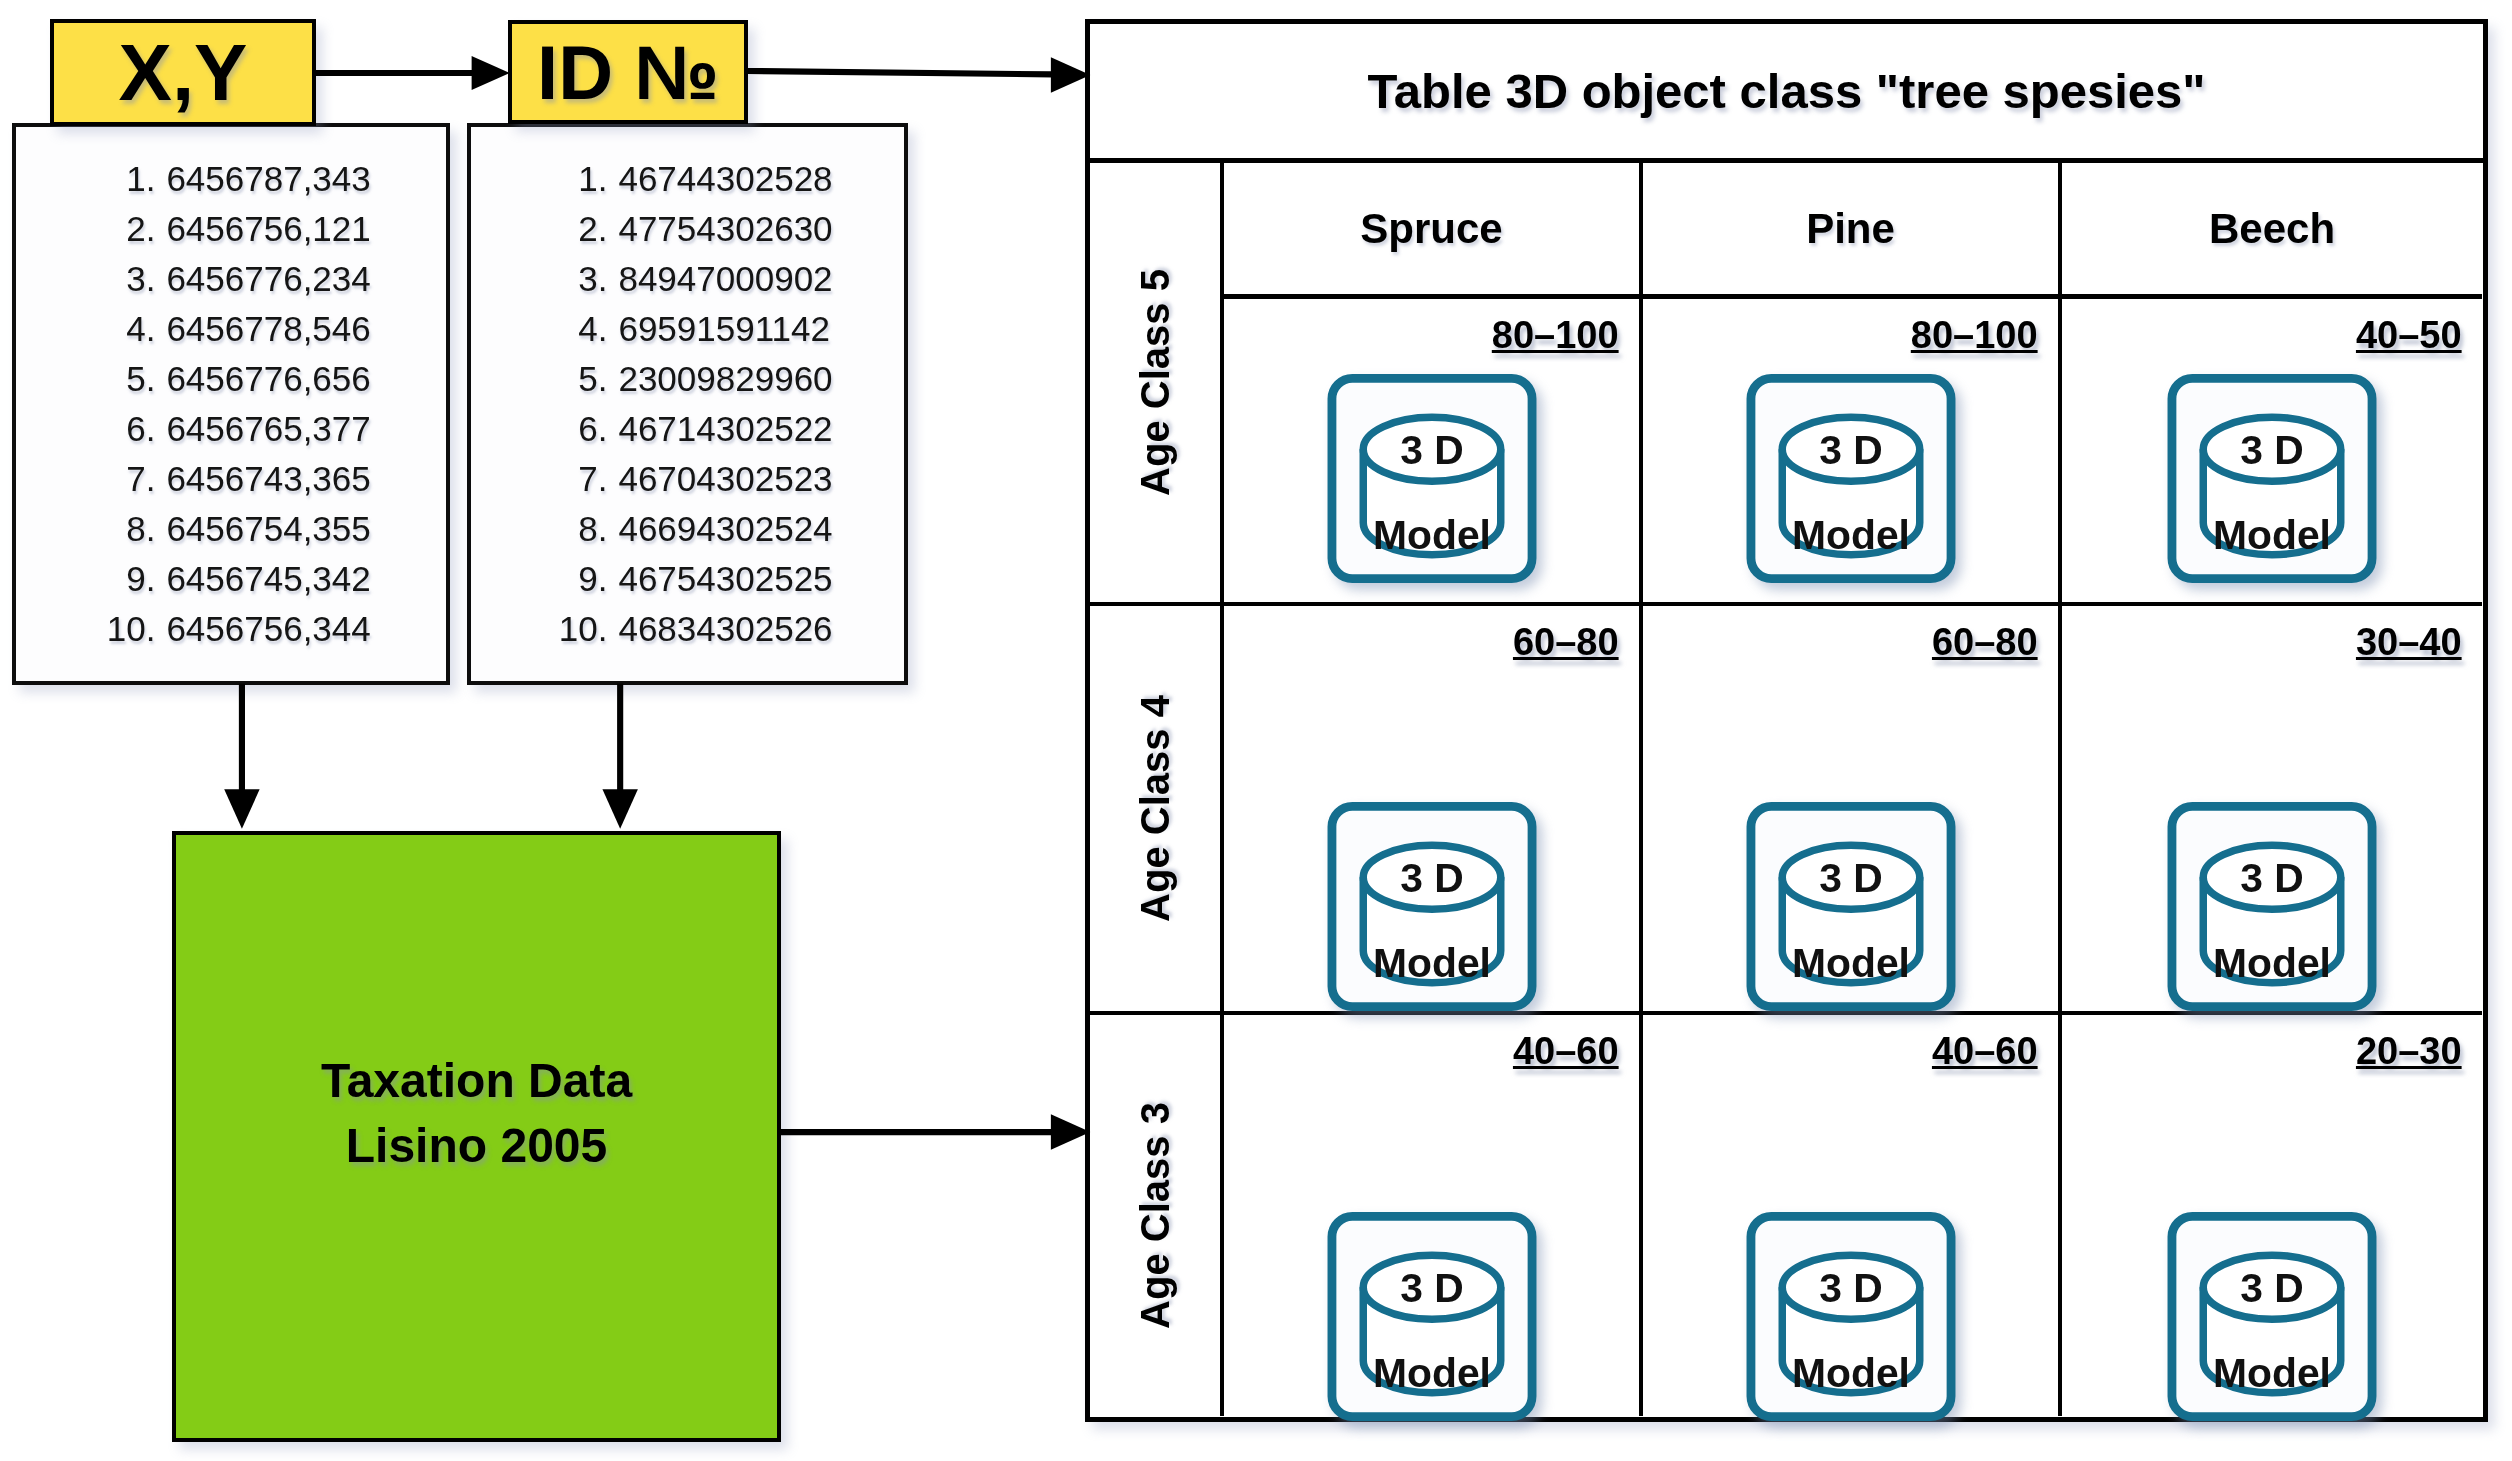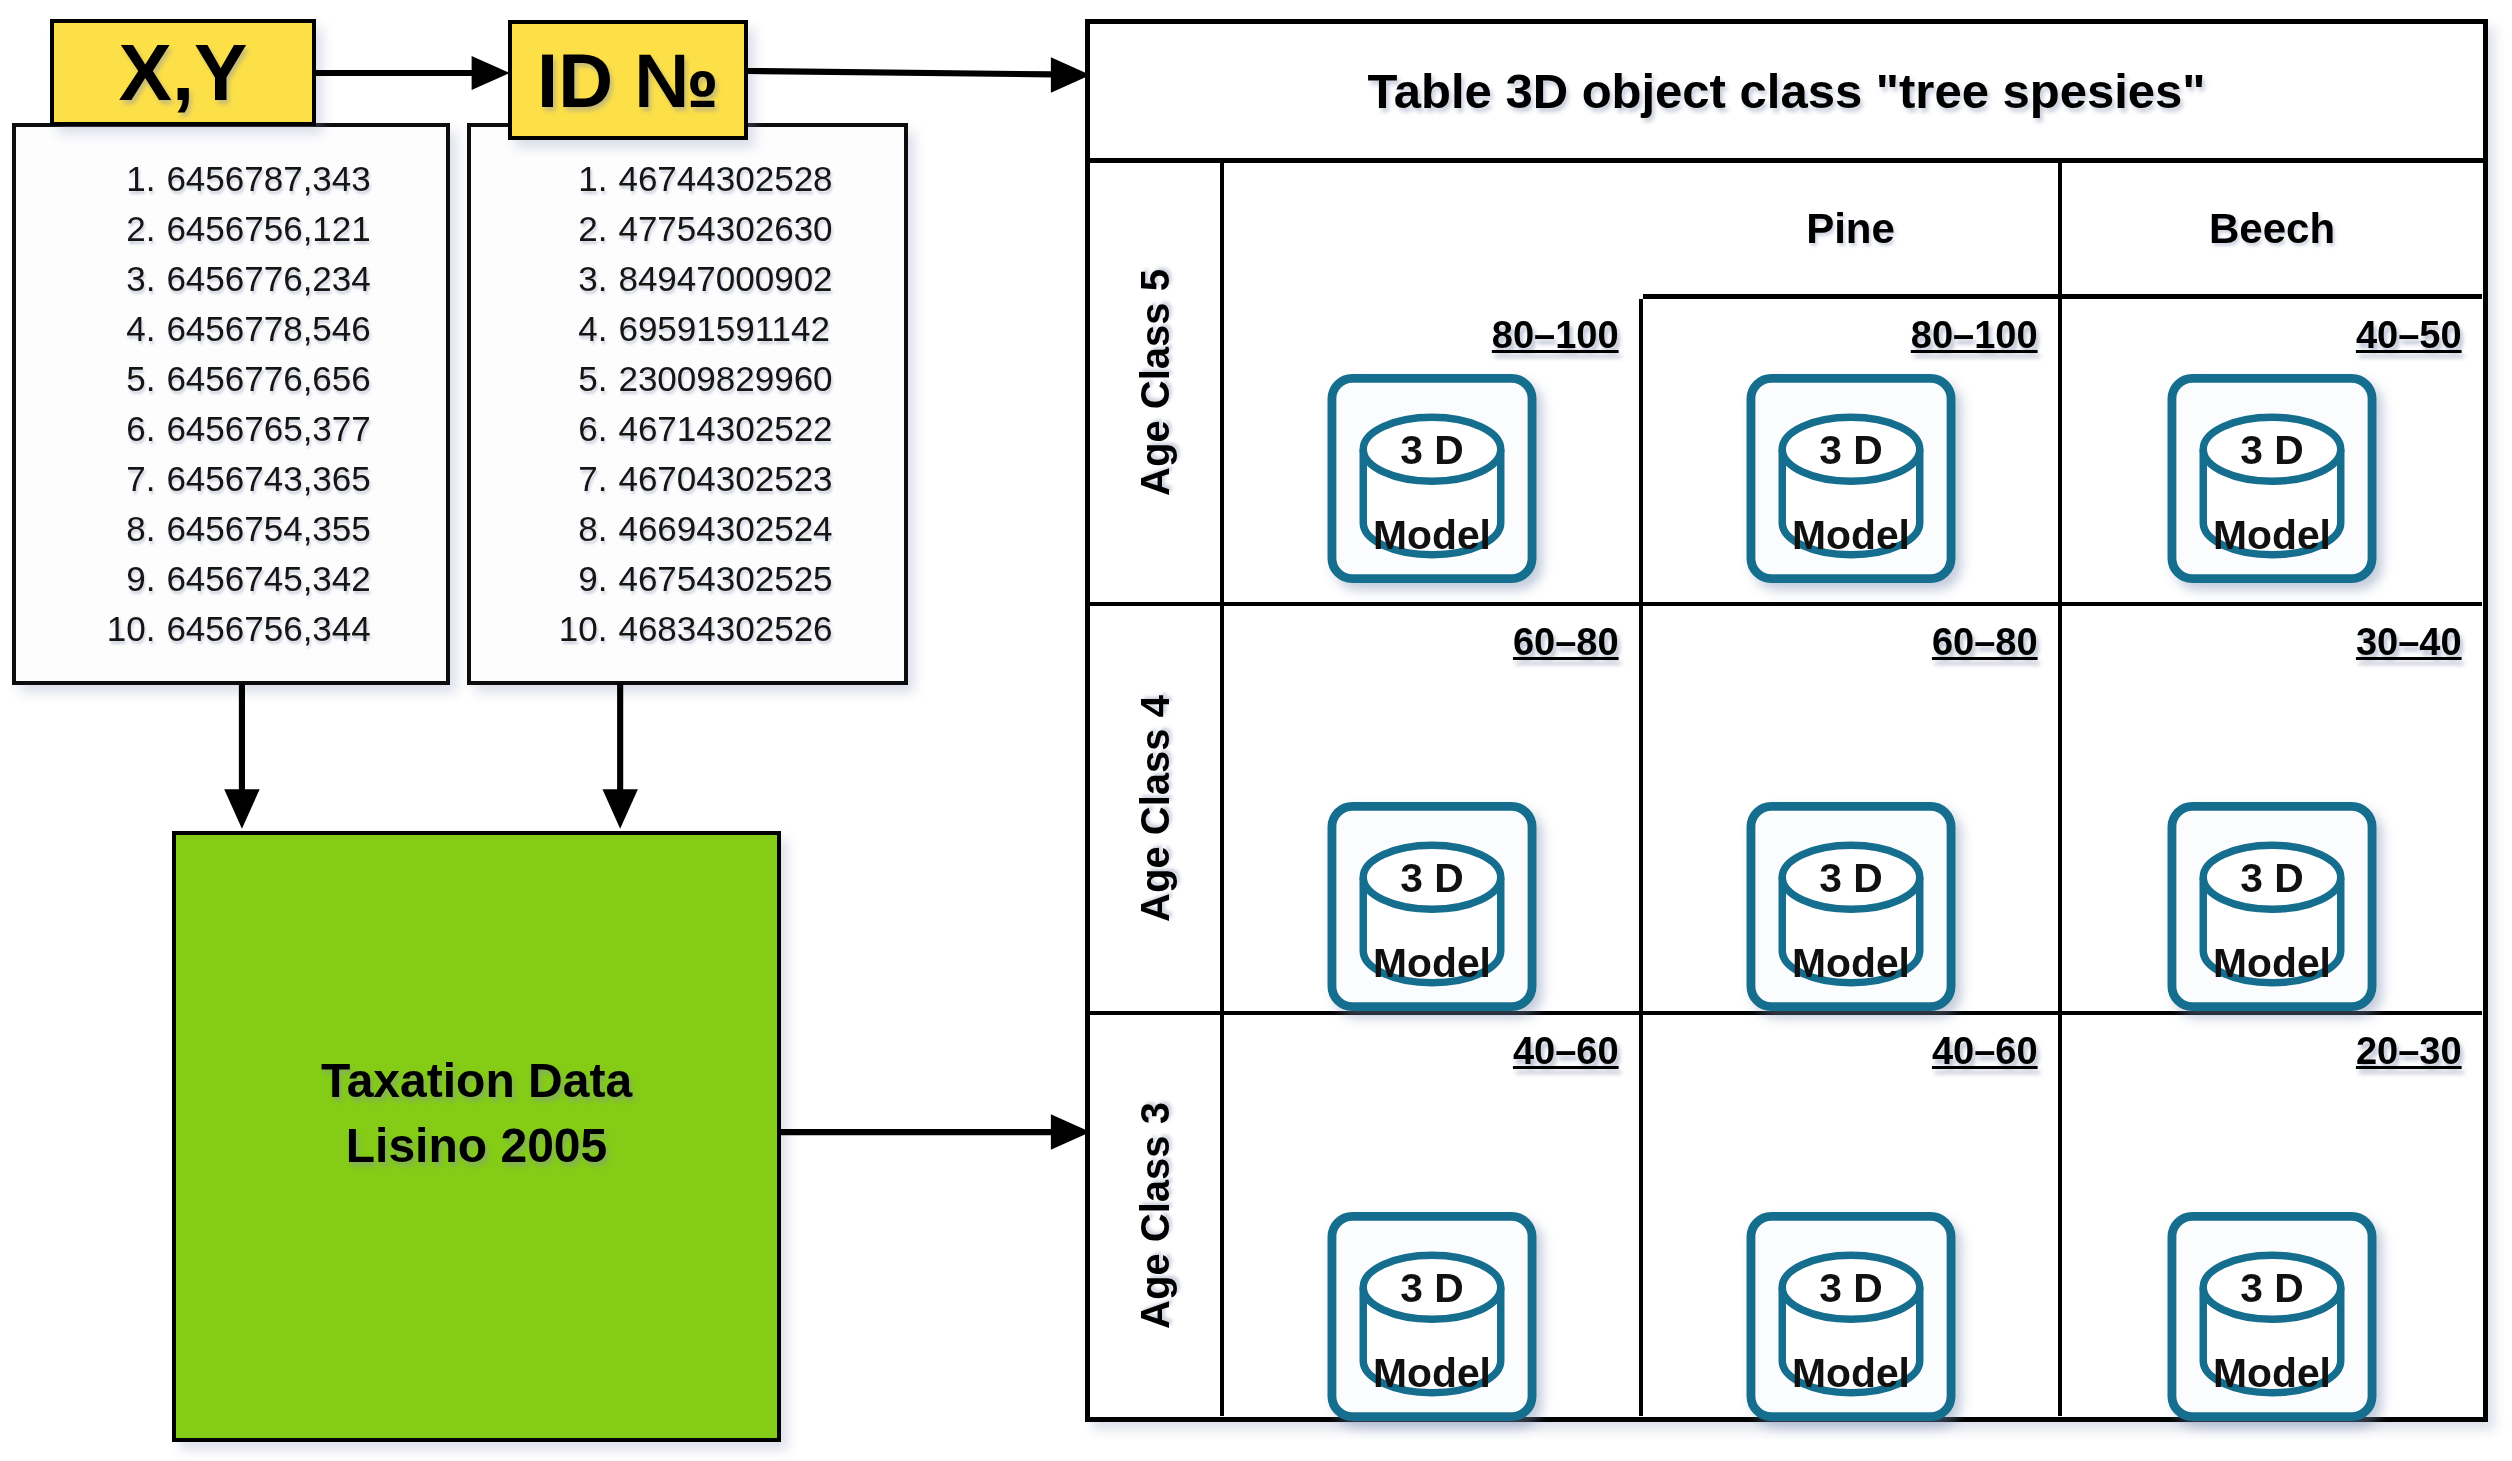--- a/index.html
+++ b/index.html
@@ -13,21 +13,21 @@
   }
   .shadowed{box-shadow:6.8px 8.2px 11px rgba(140,150,185,0.30);}
   
   .hdr-box{
     position:absolute;background:#fde047;border:4.8px solid #000;
     display:flex;align-items:center;justify-content:center;
     font-weight:bold;z-index:3;box-sizing:border-box;
     text-shadow:2.7px 4.1px 4.1px rgba(135,145,175,0.45);
   }
   #xy-header{left:50px;top:19px;width:266px;height:107px;font-size:80px;}
-  #id-header{left:508px;top:20.4px;width:240px;height:120px;font-size:76px;}
+  #id-header{left:508px;top:20.4px;width:240px;height:104px;font-size:76px;}
   
   .list-panel{
     position:absolute;background:#fdfdfe;border:4.1px solid #0d0d0d;
     box-sizing:border-box;display:flex;align-items:center;justify-content:center;z-index:1;
   }
   #xy-list{left:11.6px;top:123px;width:438px;height:562px;}
   #id-list{left:467px;top:123px;width:441px;height:562px;}
   .list-body{display:block;}
   .li{display:flex;font-size:35px;line-height:50px;color:#151515;
       text-shadow:1.4px 2.7px 2.7px rgba(135,145,175,0.40);}
@@ -213,20 +213,21 @@
       <div class="lcell lb lc1">
         <span class="vlabel">Age Class 5</span>
       </div>
       <div class="lcell lb lc2">
         <span class="vlabel">Age Class 4</span>
       </div>
       <div class="lcell lc3">
         <span class="vlabel">Age Class 3</span>
       </div>
 
+      <div class="hcell" style="grid-area:1/2/2/3">Spruce</div>
       <div class="hcell" style="grid-area:1/3/2/4">Pine</div>
       <div class="hcell last" style="grid-area:1/4/2/5">Beech</div>
 
       <div class="cell r1" style="grid-area:2/2/3/3">
         <div class="cellval">80–100</div>
         <div class="icon-slot">
   <svg class="model-svg" viewBox="0 0 310 310" width="211" height="211" xmlns="http://www.w3.org/2000/svg">
     <rect x="8" y="8" width="294" height="294" rx="30" fill="#fbfcfe" stroke="#156e8e" stroke-width="13"></rect>
     <path d="M 54 112 L 54 220 A 101 47 0 0 0 256 220 L 256 112" fill="#ffffff" stroke="#156e8e" stroke-width="11"></path>
     <ellipse cx="155" cy="112" rx="101" ry="47" fill="#ffffff" stroke="#156e8e" stroke-width="11"></ellipse>

